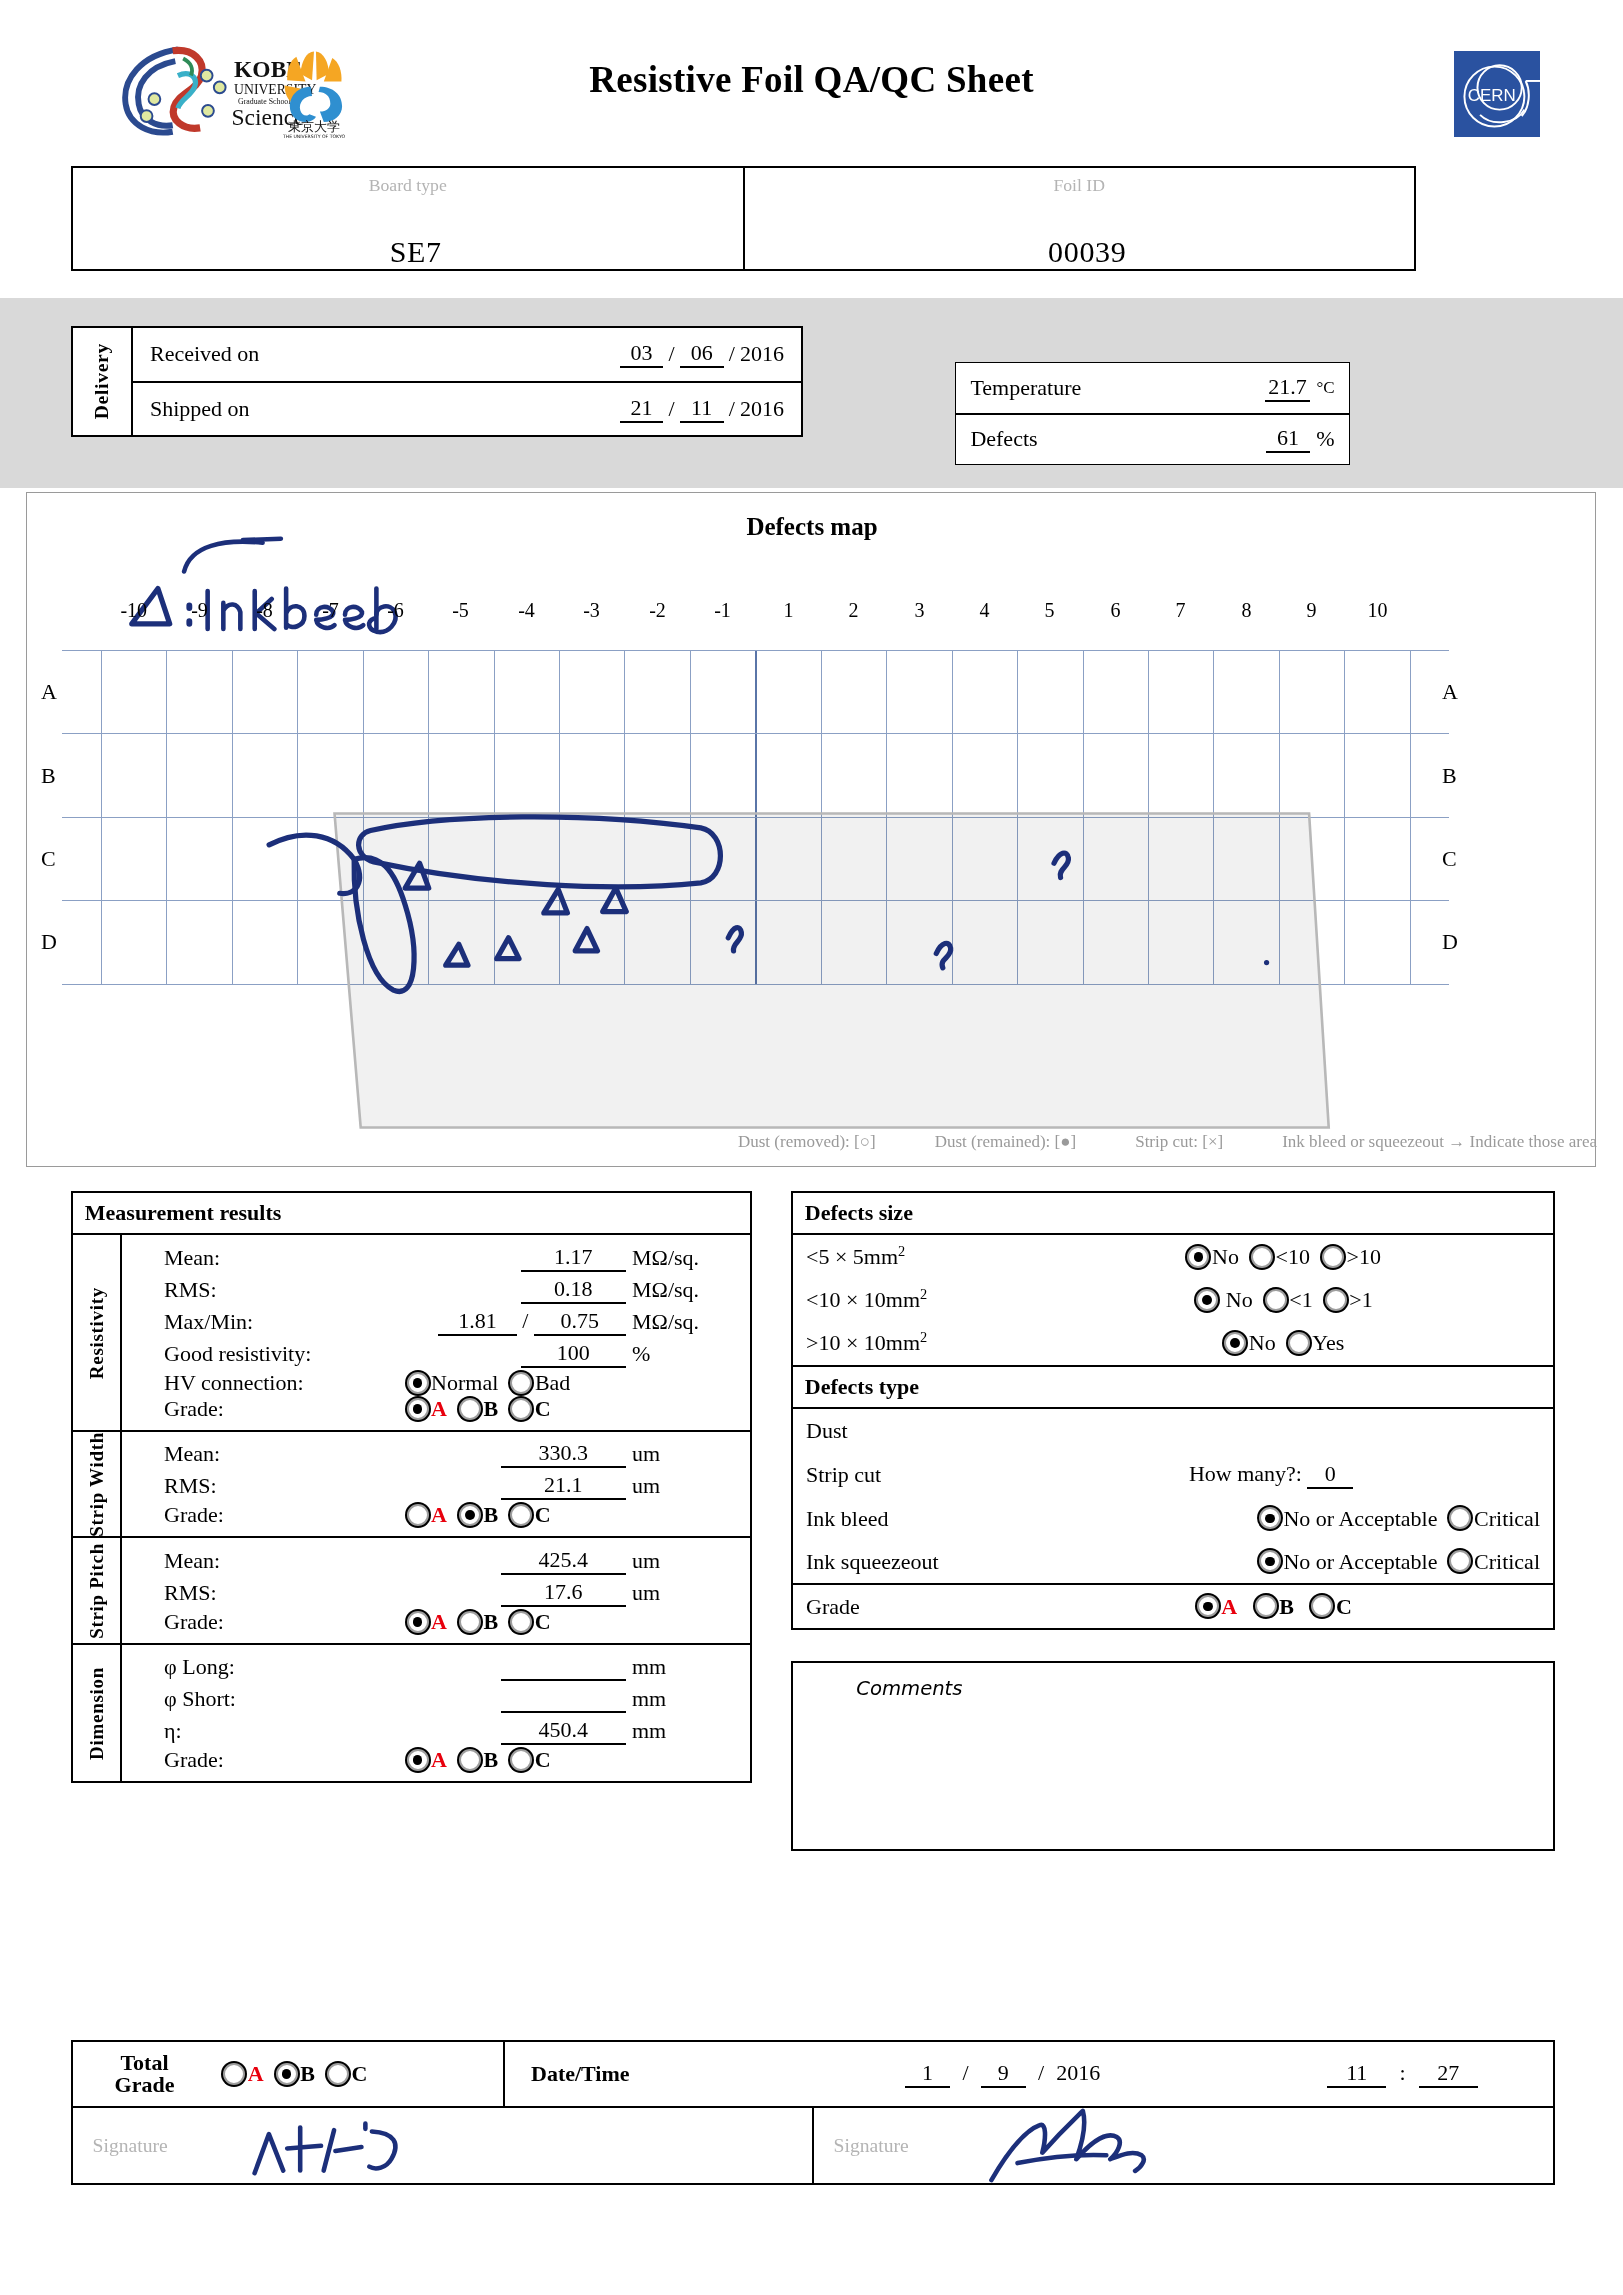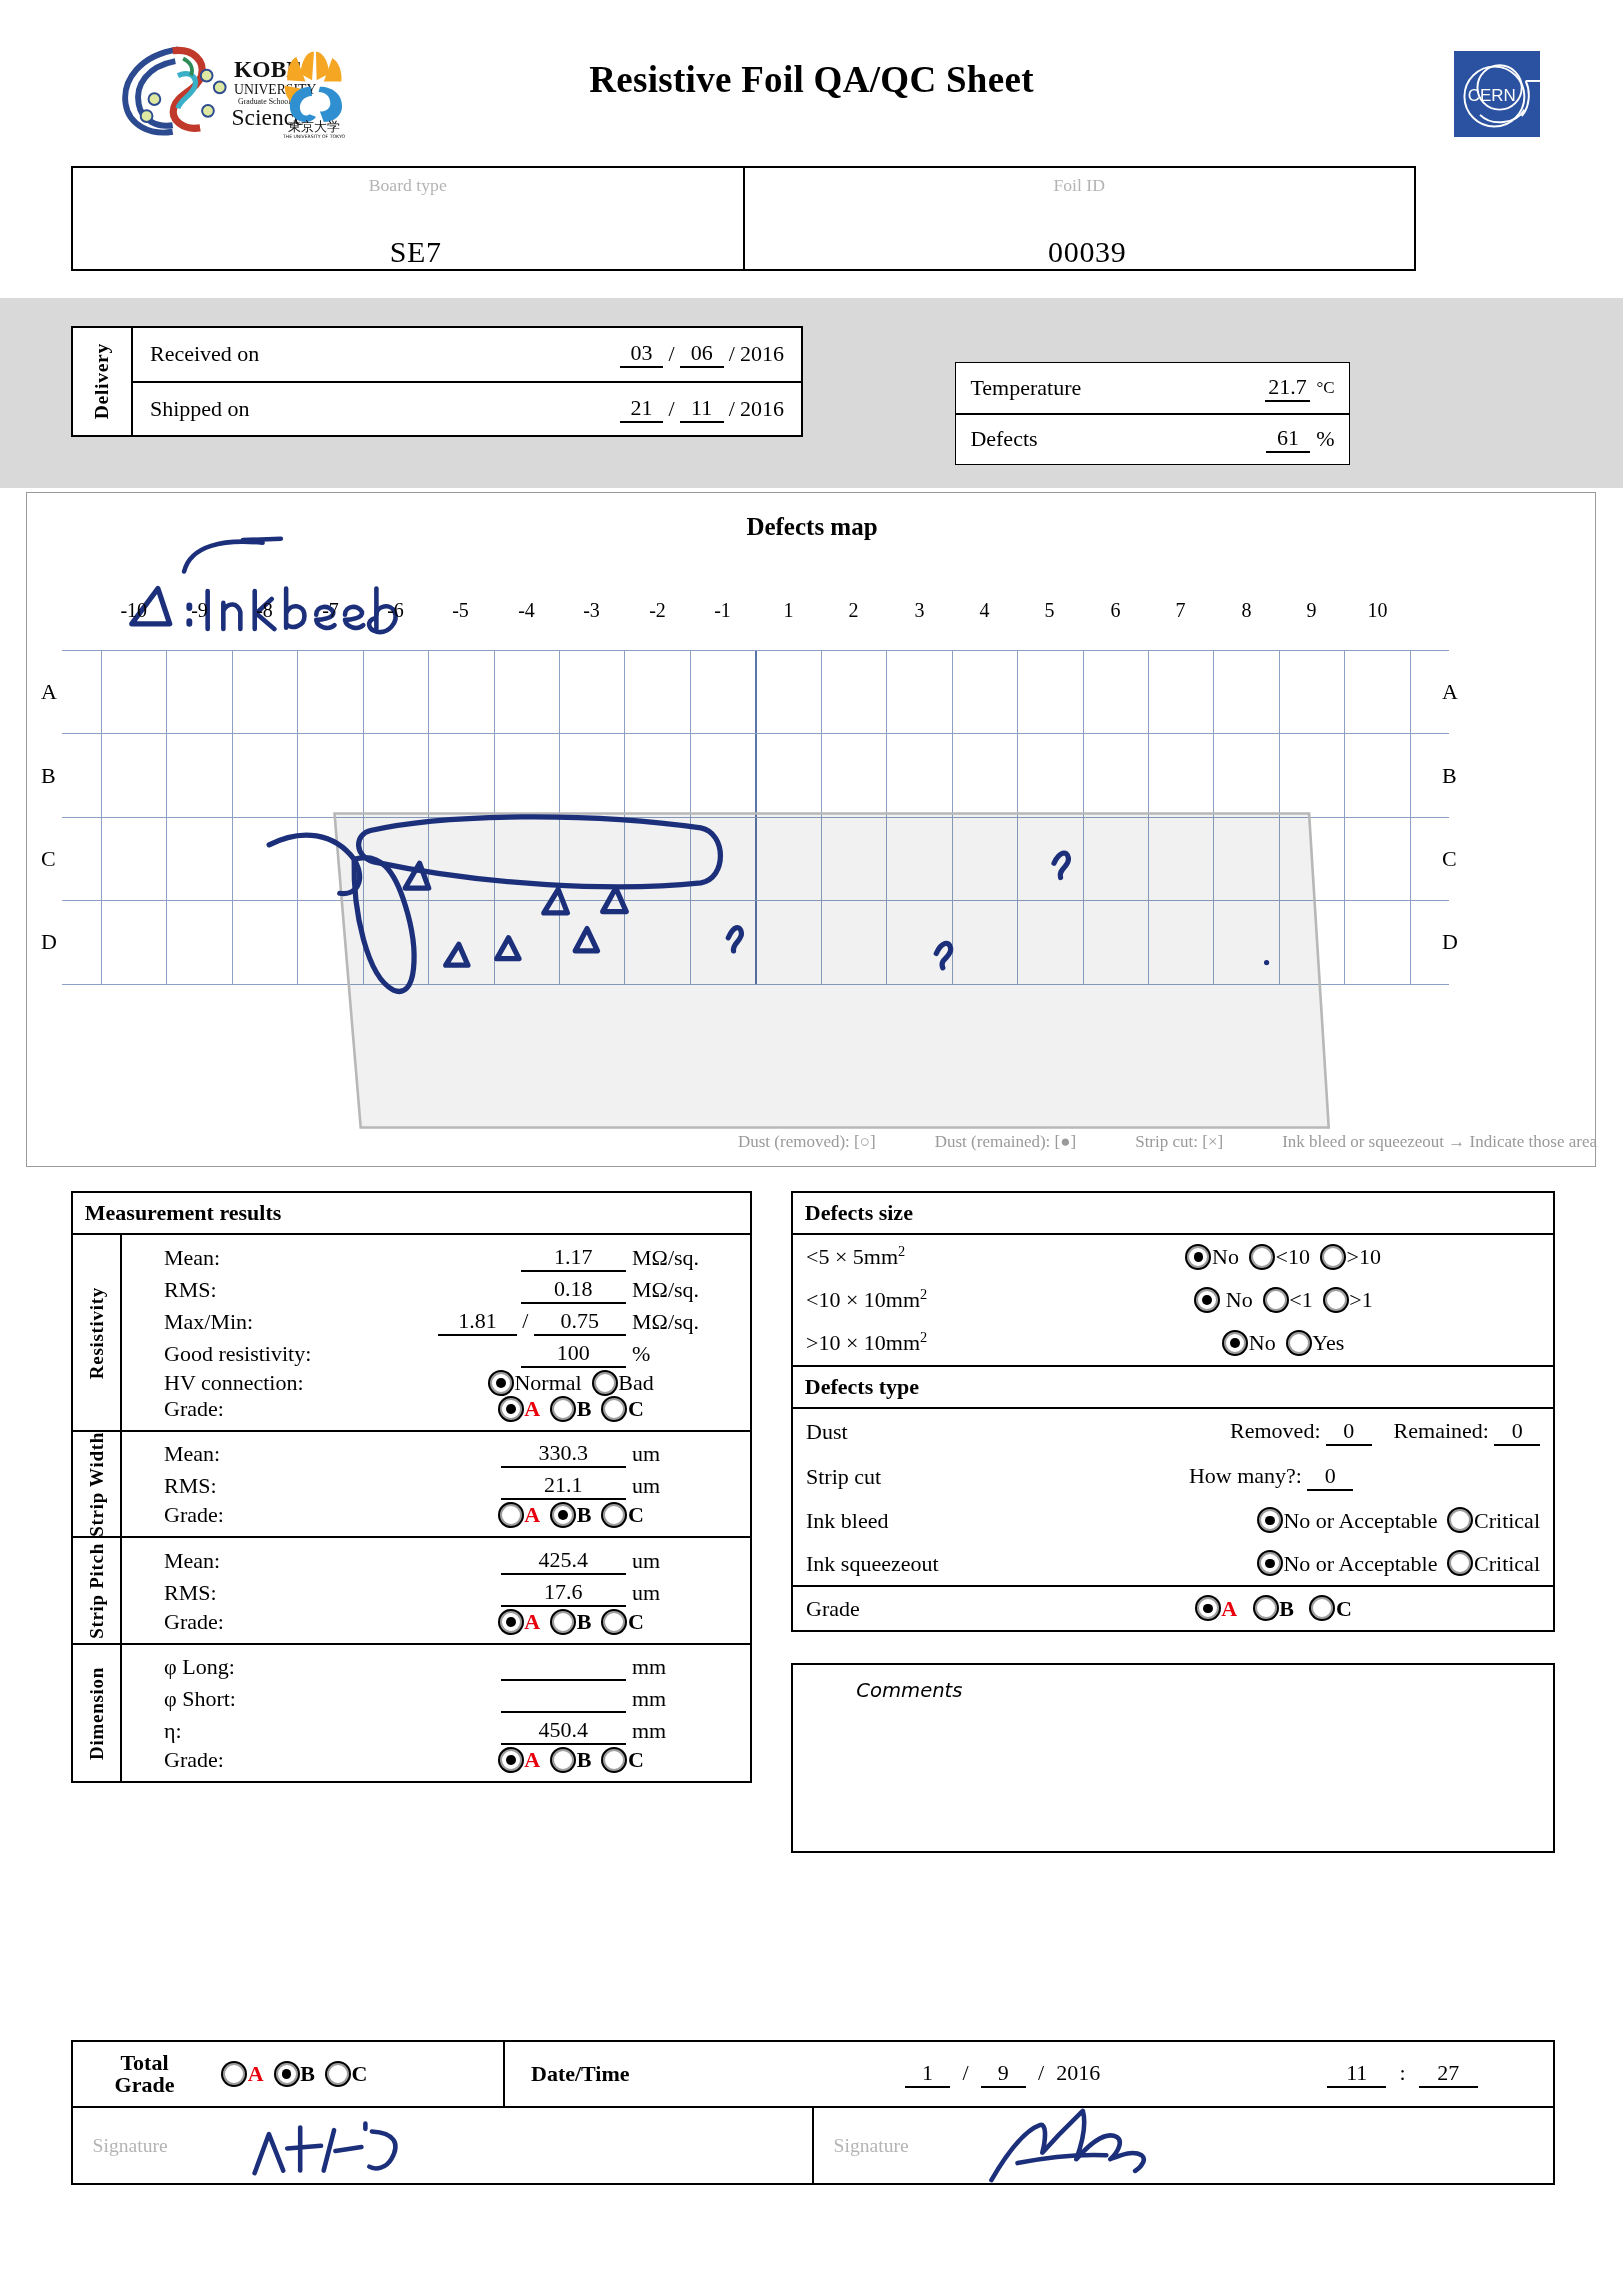--- a/index.html
+++ b/index.html
@@ -73,21 +73,21 @@
   .sep{border-top:2px solid #000;}
 
   
   .radio{display:inline-block;width:22px;height:22px;border-radius:50%;border:2.6px solid #9e9e9e;box-shadow:0 0 0 2px #000;box-sizing:border-box;position:relative;vertical-align:-3.9px;margin:0 2.6px 0 6.5px;background:#fff;}
   .radio.on::after{content:"";position:absolute;left:50%;top:50%;width:9.8px;height:9.8px;margin:-4.9px 0 0 -4.9px;border-radius:50%;background:#000;}
   .gA{color:#e8000d;font-weight:bold;}
   .gB,.gC{font-weight:bold;}
 
   .gradeline{display:flex;align-items:center;font-size:22px;}
   .gradeline .m-lab{width:236px;}
-  .gradeline .opts{flex:1;text-align:center;white-space:nowrap;}
+  .gradeline .opts{flex:1;text-align:left;white-space:nowrap;}
 
   
   .dsrow{display:flex;align-items:center;font-size:22px;padding:7.9px 13px;}
   .dsrow .lab{width:216px;}
   .dsrow .opts{flex:1;text-align:center;white-space:nowrap;}
   .sq{font-size:14.4px;vertical-align:super;}
 
   .dtrow{display:flex;align-items:center;font-size:22px;padding:8.5px 13px;}
   .dtrow .lab{width:196px;}
   .dtrow .rest{flex:1;text-align:right;white-space:nowrap;}
@@ -518,27 +518,20 @@
             <span class="radio on"></span><span>No</span>
             <span class="radio"></span><span>Yes</span>
           </span>
         </div>
       </div>
 
       <div class="panel" style="border-top:0;">
         <div class="panel-hd">Defects type</div>
         <div class="dtrow">
           <span class="lab">Dust</span>
-          <span class="rest">
-            <span>Removed:</span>
-            <span class="u" style="min-width:39px">0</span>
-            &nbsp;&nbsp;
-            <span>Remained:</span>
-            <span class="u" style="min-width:39px">0</span>
-          </span>
         </div>
         <div class="dtrow">
           <span class="lab">Strip cut</span>
           <span class="rest" style="text-align:center;">
             <span>How many?:</span>
             <span class="u" style="min-width:39px">0</span>
           </span>
         </div>
         <div class="dtrow">
           <span class="lab">Ink bleed</span>

